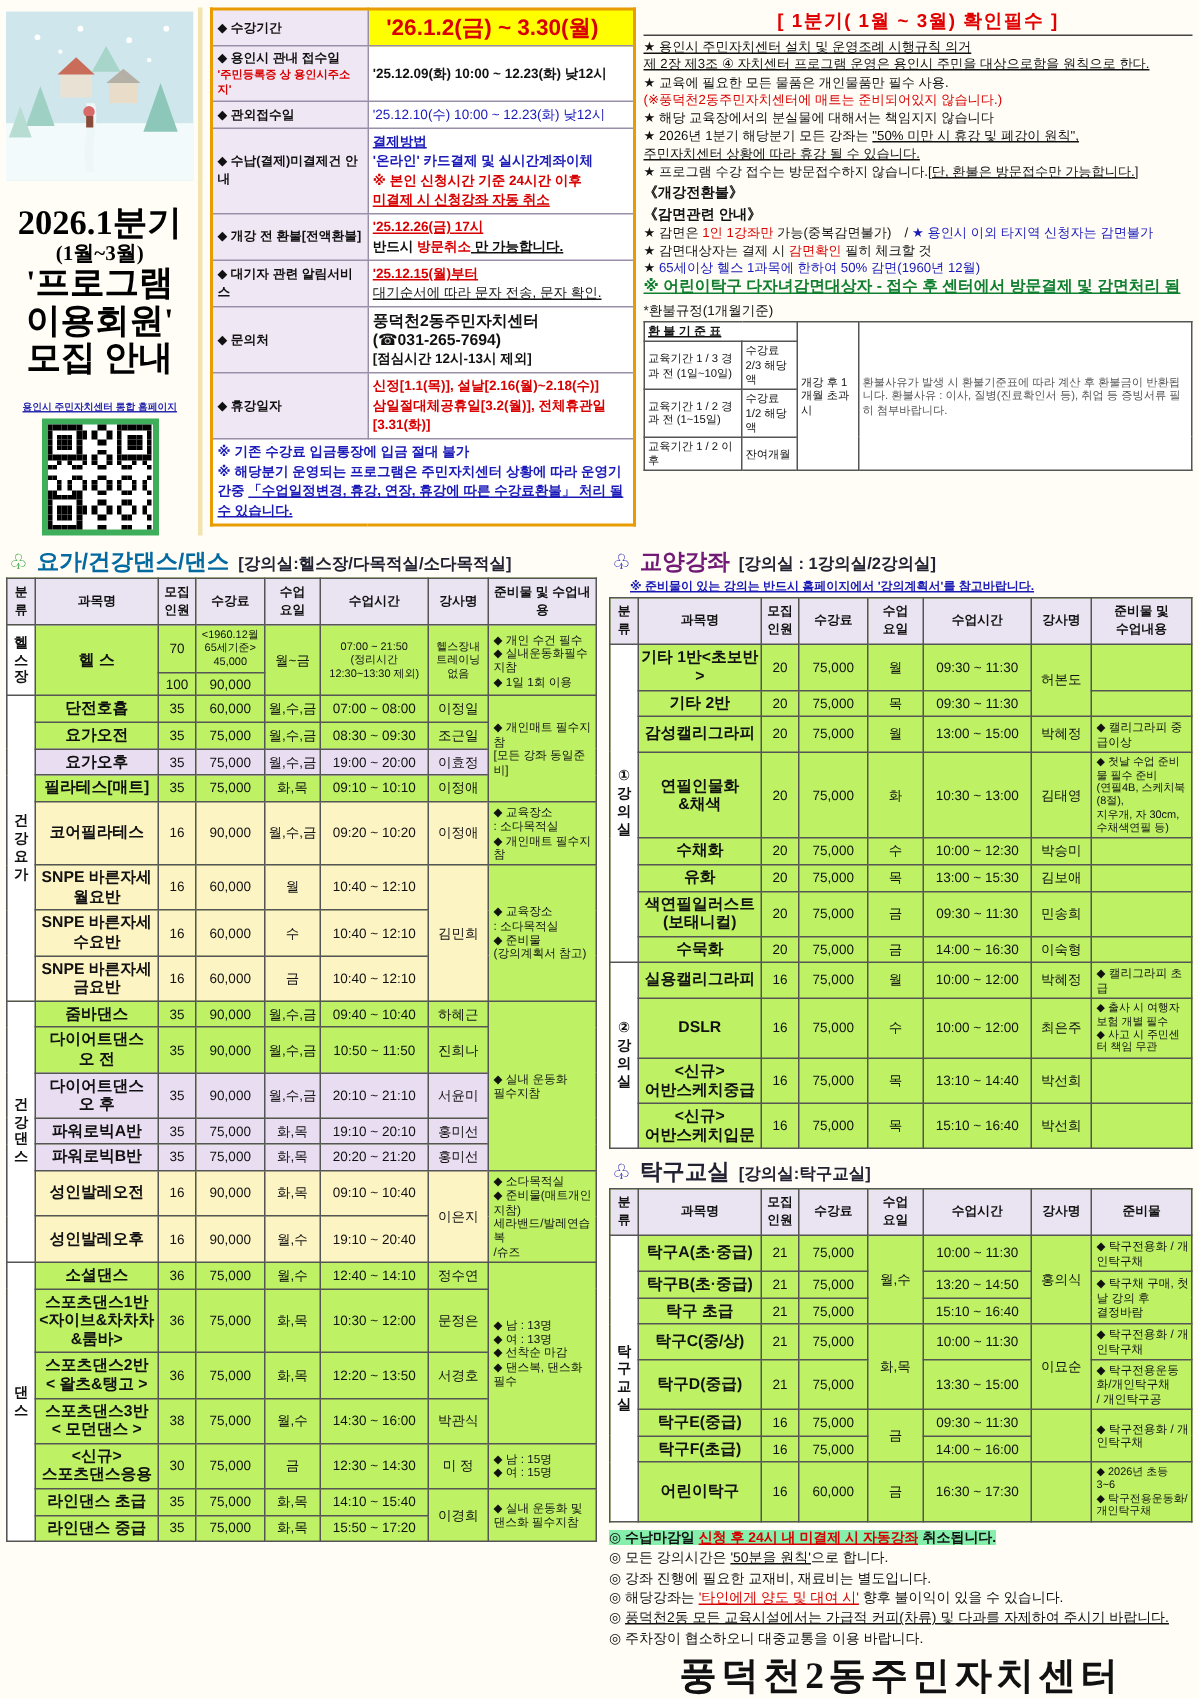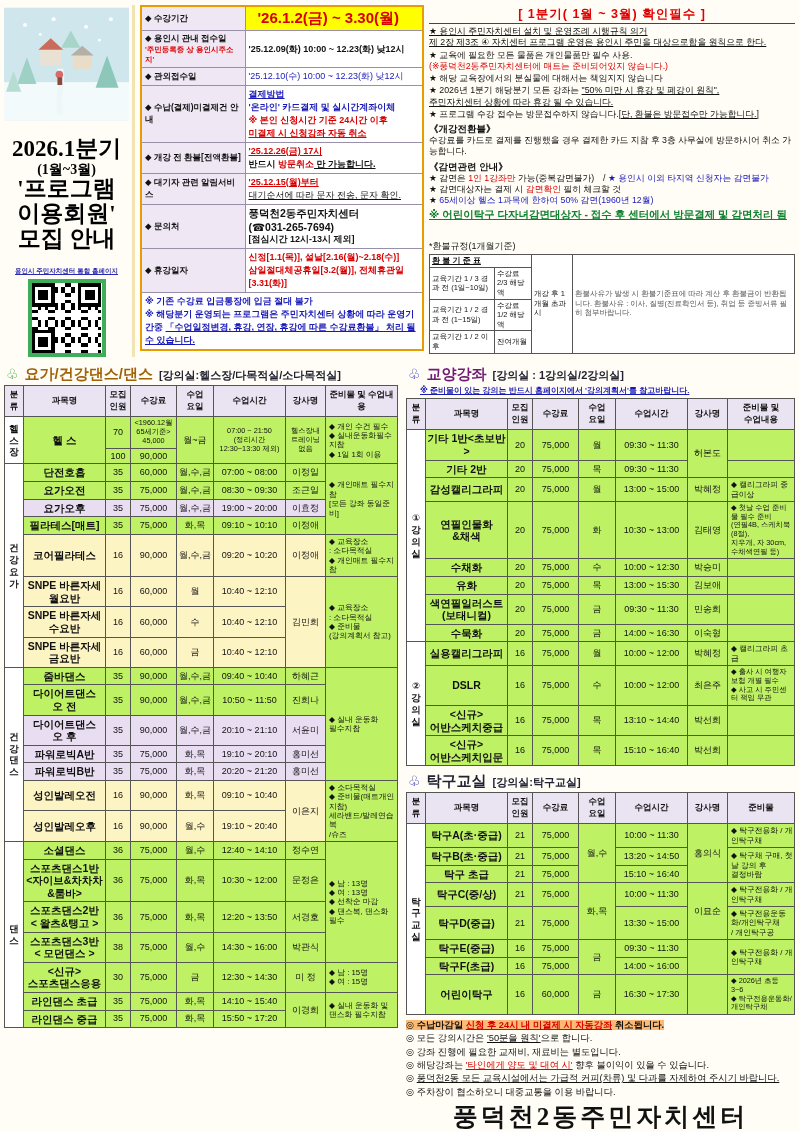--- a/index.html
+++ b/index.html
@@ -25,46 +25,46 @@
   .info-table th { width:104px; background:#f0e7f4; text-align:left; font-size:8.5px; font-weight:bold; }
   .info-table th .sub { color:#d80000; font-size:7.5px; font-weight:bold; }
   .info-table td { font-size:9px; text-align:left; }
   .info-table tr.period td { background:#ffff00;padding-left:12px; }
   .info-table tr.period .seg { font-size:15px; font-weight:bold; color:#d80000; }
   .info-table tr.foot td { background:#fff; }
 
   .seg { white-space:pre-line; }
   .r { color:#d80000; } .b { color:#1a1ab8; } .k { color:#111; }
   .u { text-decoration:underline; } .bold { font-weight:bold; }
-  .hl { background:#fdba74; }
+  .hl { background:#86efac; }
   .big { font-size:10.5px; }
 
   
   .right-box { flex:1; font-size:8.8px; line-height:1.28; padding-top:1px; }
   .rb-title { color:#e00000; font-weight:bold; font-size:12.5px; text-align:center; letter-spacing:1px; border-bottom:1px solid #444; padding-bottom:1px; margin-bottom:2px; }
   .rb-bullets .seg-line { margin-bottom:1px; }
   .rb-sub { margin-top:3px; }
   .rb-sub-h { font-weight:bold; font-size:9.5px; }
   .rb-final { color:#108030; font-weight:bold; font-size:10.5px; text-decoration:underline; margin-top:1px; }
-  .refund-caption { font-size:9px; margin-top:20px; }
+  .refund-caption { font-size:9px; margin-top:3px; }
   .refund-table { border-collapse:collapse; width:100%; margin-top:1px; background:#fff; }
   .refund-table td { border:1px solid #555; font-size:7.5px; text-align:left; padding:1px 2px; }
   .refund-table td.hdr { font-weight:bold; text-decoration:underline; font-size:8px; }
   .refund-table td.notes { text-align:left; color:#555; }
 
   
   .bottom { display:flex; gap:8px; margin-top:6px; }
   .col-left { width:394px; flex:none; }
   .col-right { flex:1; }
 
   .sec-head { display:flex; align-items:baseline; gap:6px; margin:2px 0 1px 2px; }
   .sec-icon { font-size:14px; font-weight:bold; }
   .sec-icon.green { color:#2e9e3c; } .sec-icon.blue { color:#1a1ab4; }
   .sec-title { font-size:15px; font-weight:bold; }
-  .sec-title.green { color:#a16207; } .sec-title.blue { color:#701a75; } .sec-title.navy { color:#223; }
+  .sec-title.green { color:#0369a1; } .sec-title.blue { color:#701a75; } .sec-title.navy { color:#223; }
   .sec-room { font-size:11px; font-weight:bold; color:#223; }
   .sec-note { font-size:8px; font-weight:bold; color:#8a6d00; text-decoration:underline; margin:0 0 2px 14px; }
   .sec-note.blue { color:#1a1ab4; }
 
   table.prog { border-collapse:collapse; width:100%; background:#bef264; }
   table.prog th { border:1px solid #555; background:#eae4f2; font-size:8.5px; padding:3px 1px; font-weight:bold; }
   table.prog td { border:1px solid #555; font-size:9px; text-align:center; padding:2px 1px; vertical-align:middle; white-space:pre-line; line-height:1.2; }
   table.prog td.name { font-size:10.5px; font-weight:bold; }
   table.prog td.cat { font-weight:bold; font-size:9.5px; background:#fff; line-height:1.25; }
   table.prog td.notes { text-align:left; font-size:7.8px; padding-left:3px; }
@@ -617,21 +617,20 @@
 제 2장 제3조 ④ 자치센터 프로그램 운영은 용인시 주민을 대상으로함을 원칙으로 한다.</span></div>
           <div class="seg-line"><span class="seg k">★ 교육에 필요한 모든 물품은 개인물품만 필수 사용.</span><span class="seg r">
 (※풍덕천2동주민자치센터에 매트는 준비되어있지 않습니다.)</span></div>
           <div class="seg-line"><span class="seg k">★ 해당 교육장에서의 분실물에 대해서는 책임지지 않습니다</span></div>
           <div class="seg-line"><span class="seg k">★ 2026년 1분기 해당분기 모든 강좌는 </span><span class="seg k u">"50% 미만 시 휴강 및 폐강이 원칙",
 주민자치센터 상황에 따라 휴강 될 수 있습니다.</span></div>
           <div class="seg-line"><span class="seg k">★ 프로그램 수강 접수는 방문접수하지 않습니다.</span><span class="seg k u">[단, 환불은 방문접수만 가능합니다.]</span></div>
         </div>
       <div class="rb-sub">
         <div class="rb-sub-h">《개강전환불》</div>
-        <div>수강료를 카드로 결제를 진행했을 경우 결제한 카드 지참 후 3층 사무실에 방문하시어 취소 가능합니다.</div>
       </div>
       <div class="rb-sub">
         <div class="rb-sub-h">《감면관련 안내》</div>
         <div>
             <div class="seg-line"><span class="seg k">★ 감면은 </span><span class="seg r">1인 1강좌만</span><span class="seg k"> 가능(중복감면불가)　/ </span><span class="seg b">★ 용인시 이외 타지역 신청자는 감면불가</span></div>
             <div class="seg-line"><span class="seg k">★ 감면대상자는 결제 시 </span><span class="seg r">감면확인</span><span class="seg k"> 필히 체크할 것</span></div>
             <div class="seg-line"><span class="seg k">★ </span><span class="seg b">65세이상 헬스 1과목에 한하여 50% 감면(1960년 12월)</span></div>
           </div>
         <div class="rb-final">※ 어린이탁구 다자녀감면대상자 - 접수 후 센터에서 방문결제 및 감면처리 됨</div>
       </div>

